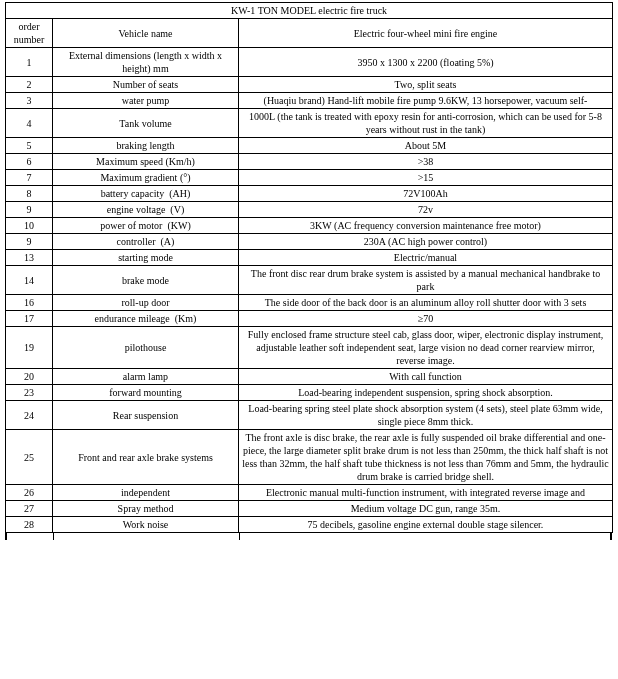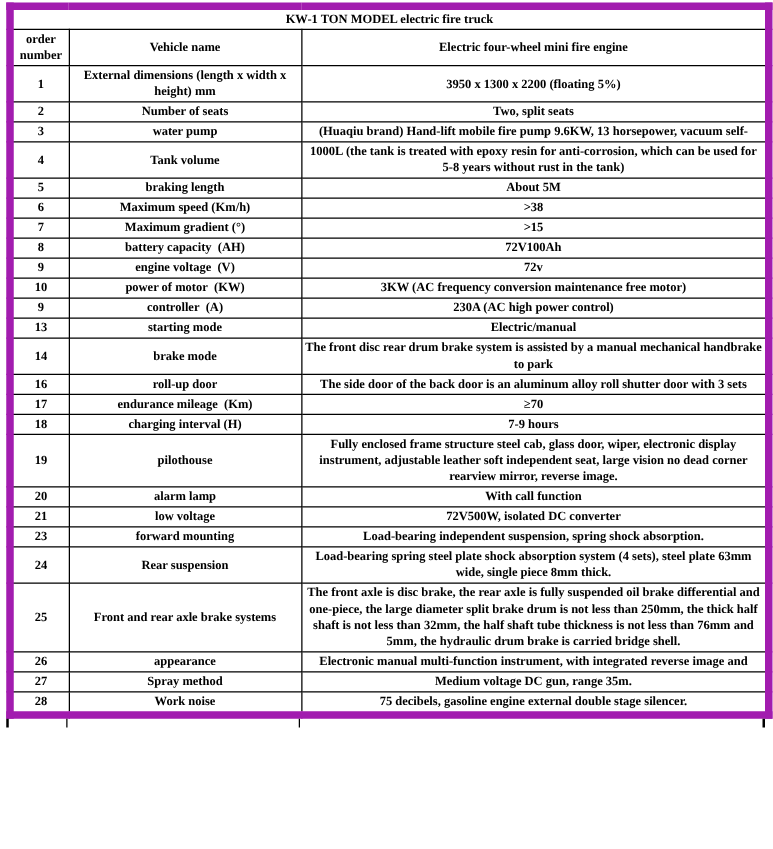--- a/index.html
+++ b/index.html
@@ -15,22 +15,21 @@
     color: #000000;
   }
   .page {
     position: relative;
     padding: 2px 0 0 5px;
   }
   table.spec {
     border-collapse: collapse;
     table-layout: fixed;
     width: 607px;
-    border: 6px solid #a21caf;
-    font-weight: bold;
+    border: 1px solid #a21caf;
   }
   table.spec td {
     border: 1px solid #000000;
     text-align: center;
     vertical-align: middle;
     font-size: 10px;
     line-height: 13px;
     padding: 1px 2px;
     overflow: hidden;
   }
@@ -149,57 +148,47 @@
           <td>16</td>
           <td>roll-up door</td>
           <td class="value-cell">The side door of the back door is an aluminum alloy roll shutter door with 3 sets</td>
         </tr>
         <tr>
           <td>17</td>
           <td>endurance mileage (Km)</td>
           <td class="value-cell">≥70</td>
         </tr>
         <tr>
-          <td>18</td>
-          <td>charging interval (H)</td>
-          <td class="value-cell">7-9 hours</td>
-        </tr>
-        <tr>
           <td>19</td>
           <td>pilothouse</td>
           <td class="value-cell">Fully enclosed frame structure steel cab, glass door, wiper, electronic display instrument, adjustable leather soft independent seat, large vision no dead corner rearview mirror, reverse image.</td>
         </tr>
         <tr>
           <td>20</td>
           <td>alarm lamp</td>
           <td class="value-cell">With call function</td>
         </tr>
         <tr>
-          <td>21</td>
-          <td>low voltage</td>
-          <td class="value-cell">72V500W, isolated DC converter</td>
-        </tr>
-        <tr>
           <td>23</td>
           <td>forward mounting</td>
           <td class="value-cell">Load-bearing independent suspension, spring shock absorption.</td>
         </tr>
         <tr>
           <td>24</td>
           <td>Rear suspension</td>
           <td class="value-cell">Load-bearing spring steel plate shock absorption system (4 sets), steel plate 63mm wide, single piece 8mm thick.</td>
         </tr>
         <tr>
           <td>25</td>
           <td>Front and rear axle brake systems</td>
           <td class="value-cell">The front axle is disc brake, the rear axle is fully suspended oil brake differential and one-piece, the large diameter split brake drum is not less than 250mm, the thick half shaft is not less than 32mm, the half shaft tube thickness is not less than 76mm and 5mm, the hydraulic drum brake is carried bridge shell.</td>
         </tr>
         <tr>
           <td>26</td>
-          <td>appearance</td>
+          <td>independent</td>
           <td class="value-cell">Electronic manual multi-function instrument, with integrated reverse image and</td>
         </tr>
         <tr>
           <td>27</td>
           <td>Spray method</td>
           <td class="value-cell">Medium voltage DC gun, range 35m.</td>
         </tr>
         <tr>
           <td>28</td>
           <td>Work noise</td>

